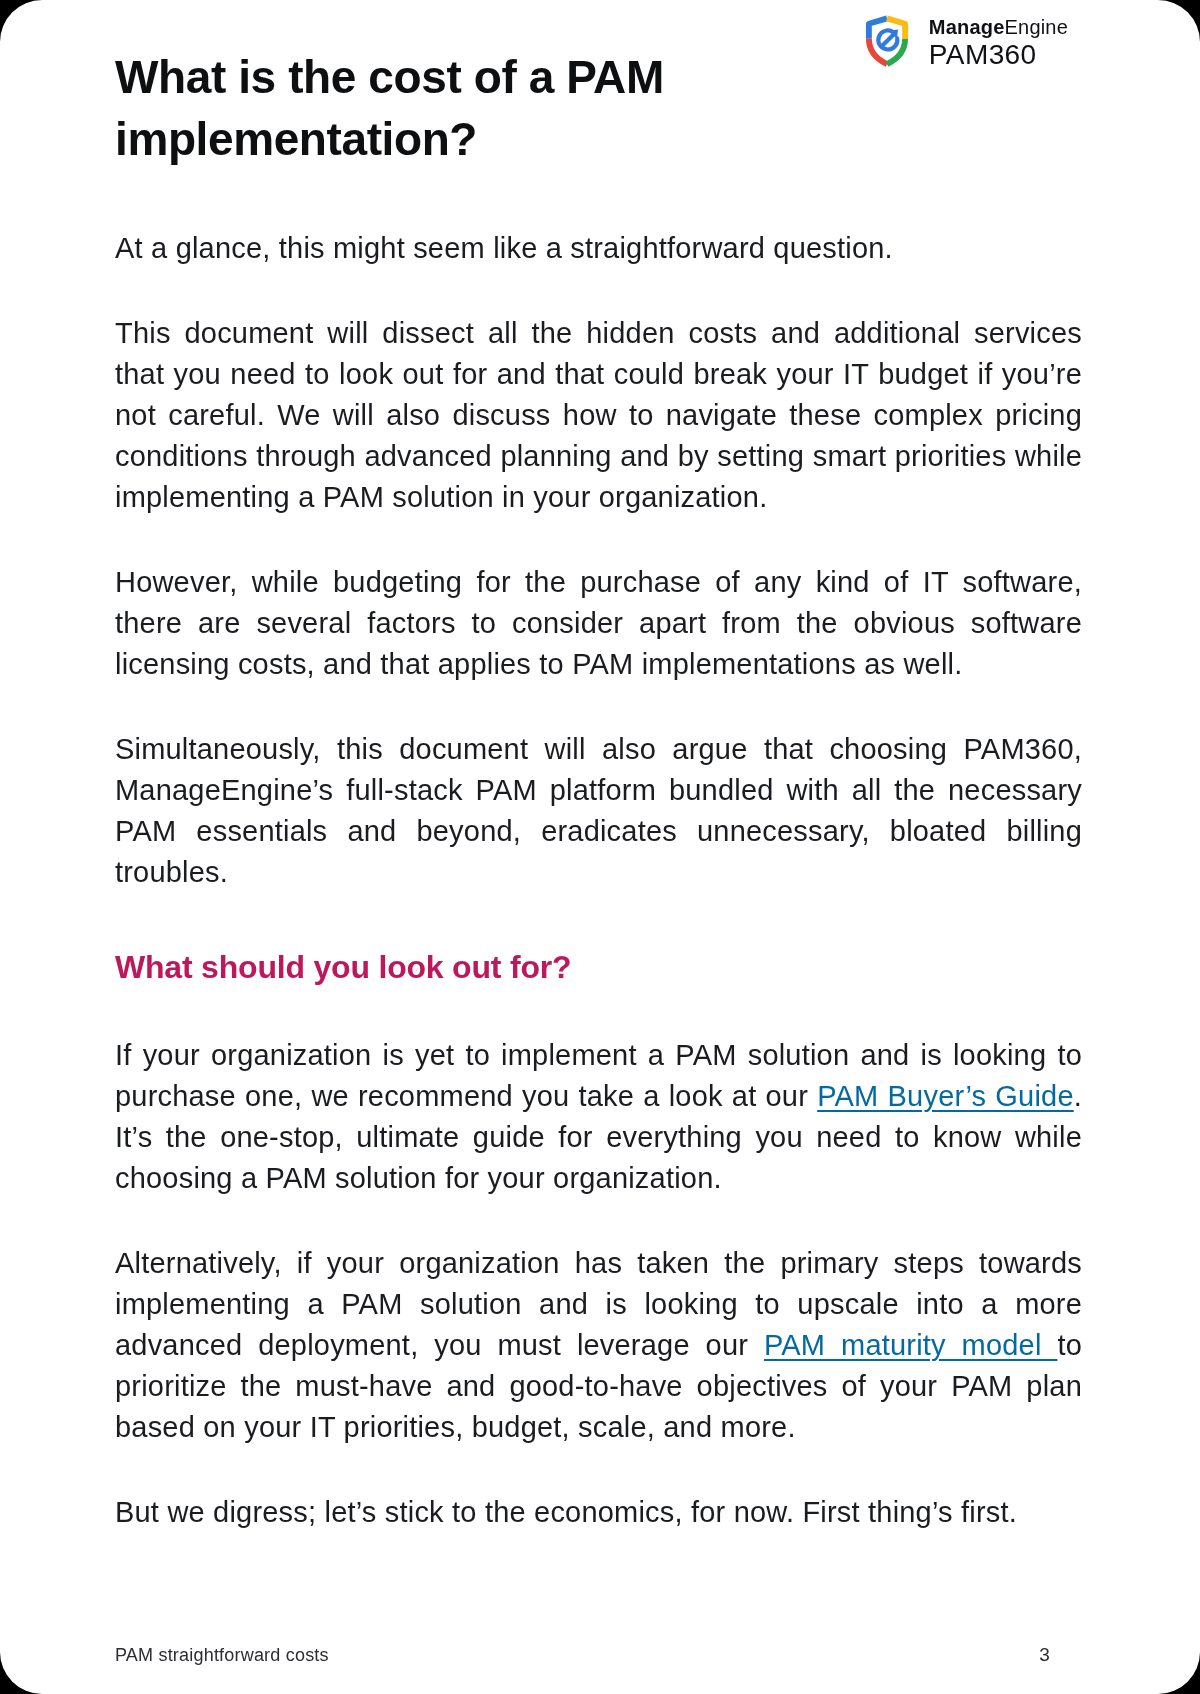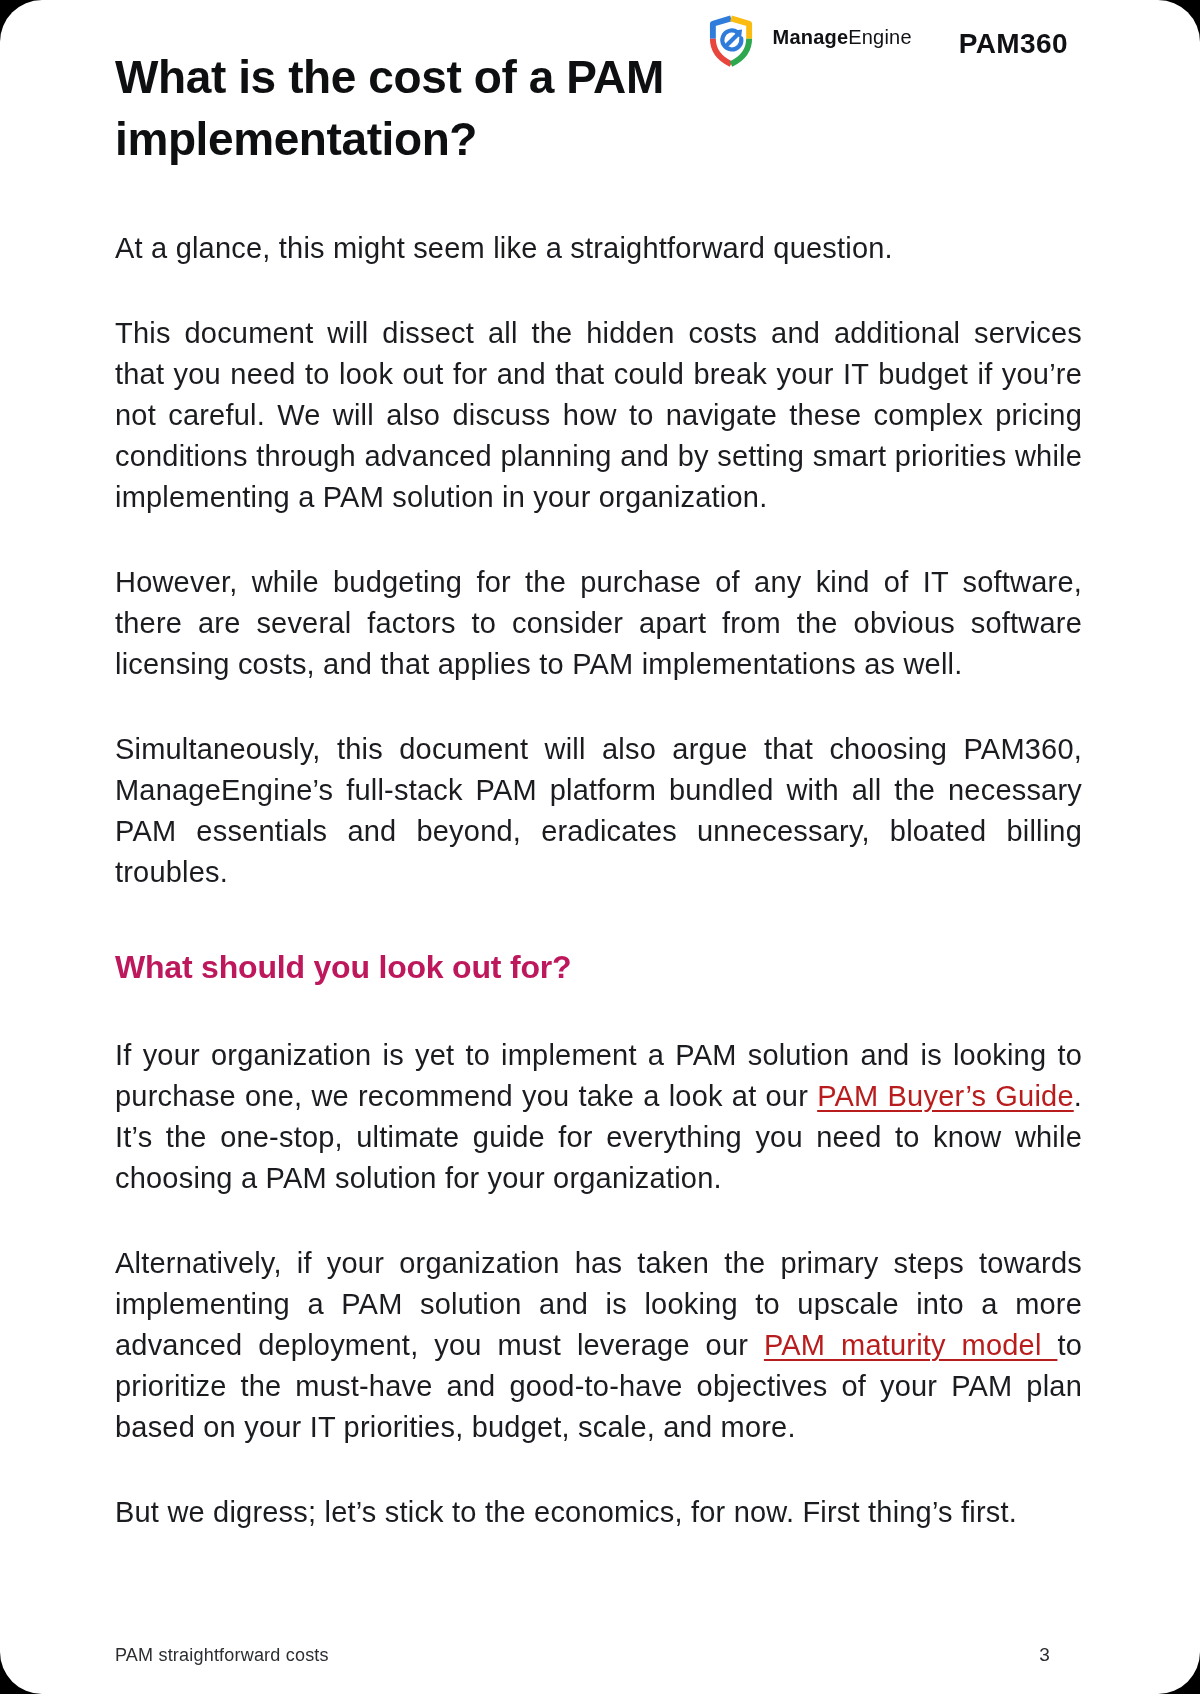--- a/index.html
+++ b/index.html
@@ -16,24 +16,24 @@
   .content{
     position:absolute;
     left:115px;right:118px;top:0;
   }
   
   .logo{
     position:absolute;
     top:12px;right:132px;
     display:flex;align-items:center;gap:13px;
   }
-  .logo-text{display:flex;flex-direction:row;line-height:1.05;gap:47px;}
+  .logo-text{display:flex;flex-direction:column;line-height:1.05;}
   .brand-line{font-size:20px;color:#101114;letter-spacing:.2px;}
   .brand-bold{font-weight:bold;}
-  .product-line{font-size:28px;font-weight:bold;color:#101114;letter-spacing:.4px;margin-top:2px;}
+  .product-line{font-size:28px;font-weight:normal;color:#101114;letter-spacing:.4px;margin-top:2px;}
   
   h1.doc-title{
     margin:0 0 58px 0;
     padding-top:46px;
     max-width:680px;
     font-size:46px;
     line-height:62px;
     font-weight:bold;
     letter-spacing:-.4px;
     color:#0e0f11;
@@ -49,21 +49,21 @@
   
   p.body-para{
     margin:0 0 44px 0;
     font-size:29px;
     line-height:41px;
     letter-spacing:.2px;
     color:#1a1c20;
   }
   p.justified{text-align:justify;}
   a.doc-link{
-    color:#b91c1c;
+    color:#0369a1;
     text-decoration:underline;
     text-decoration-thickness:1.5px;
     text-underline-offset:4px;
   }
   
   .footer{
     position:absolute;
     left:115px;right:120px;bottom:28px;
     display:flex;justify-content:space-between;align-items:center;
     font-size:18px;color:#2b2d31;letter-spacing:.2px;

